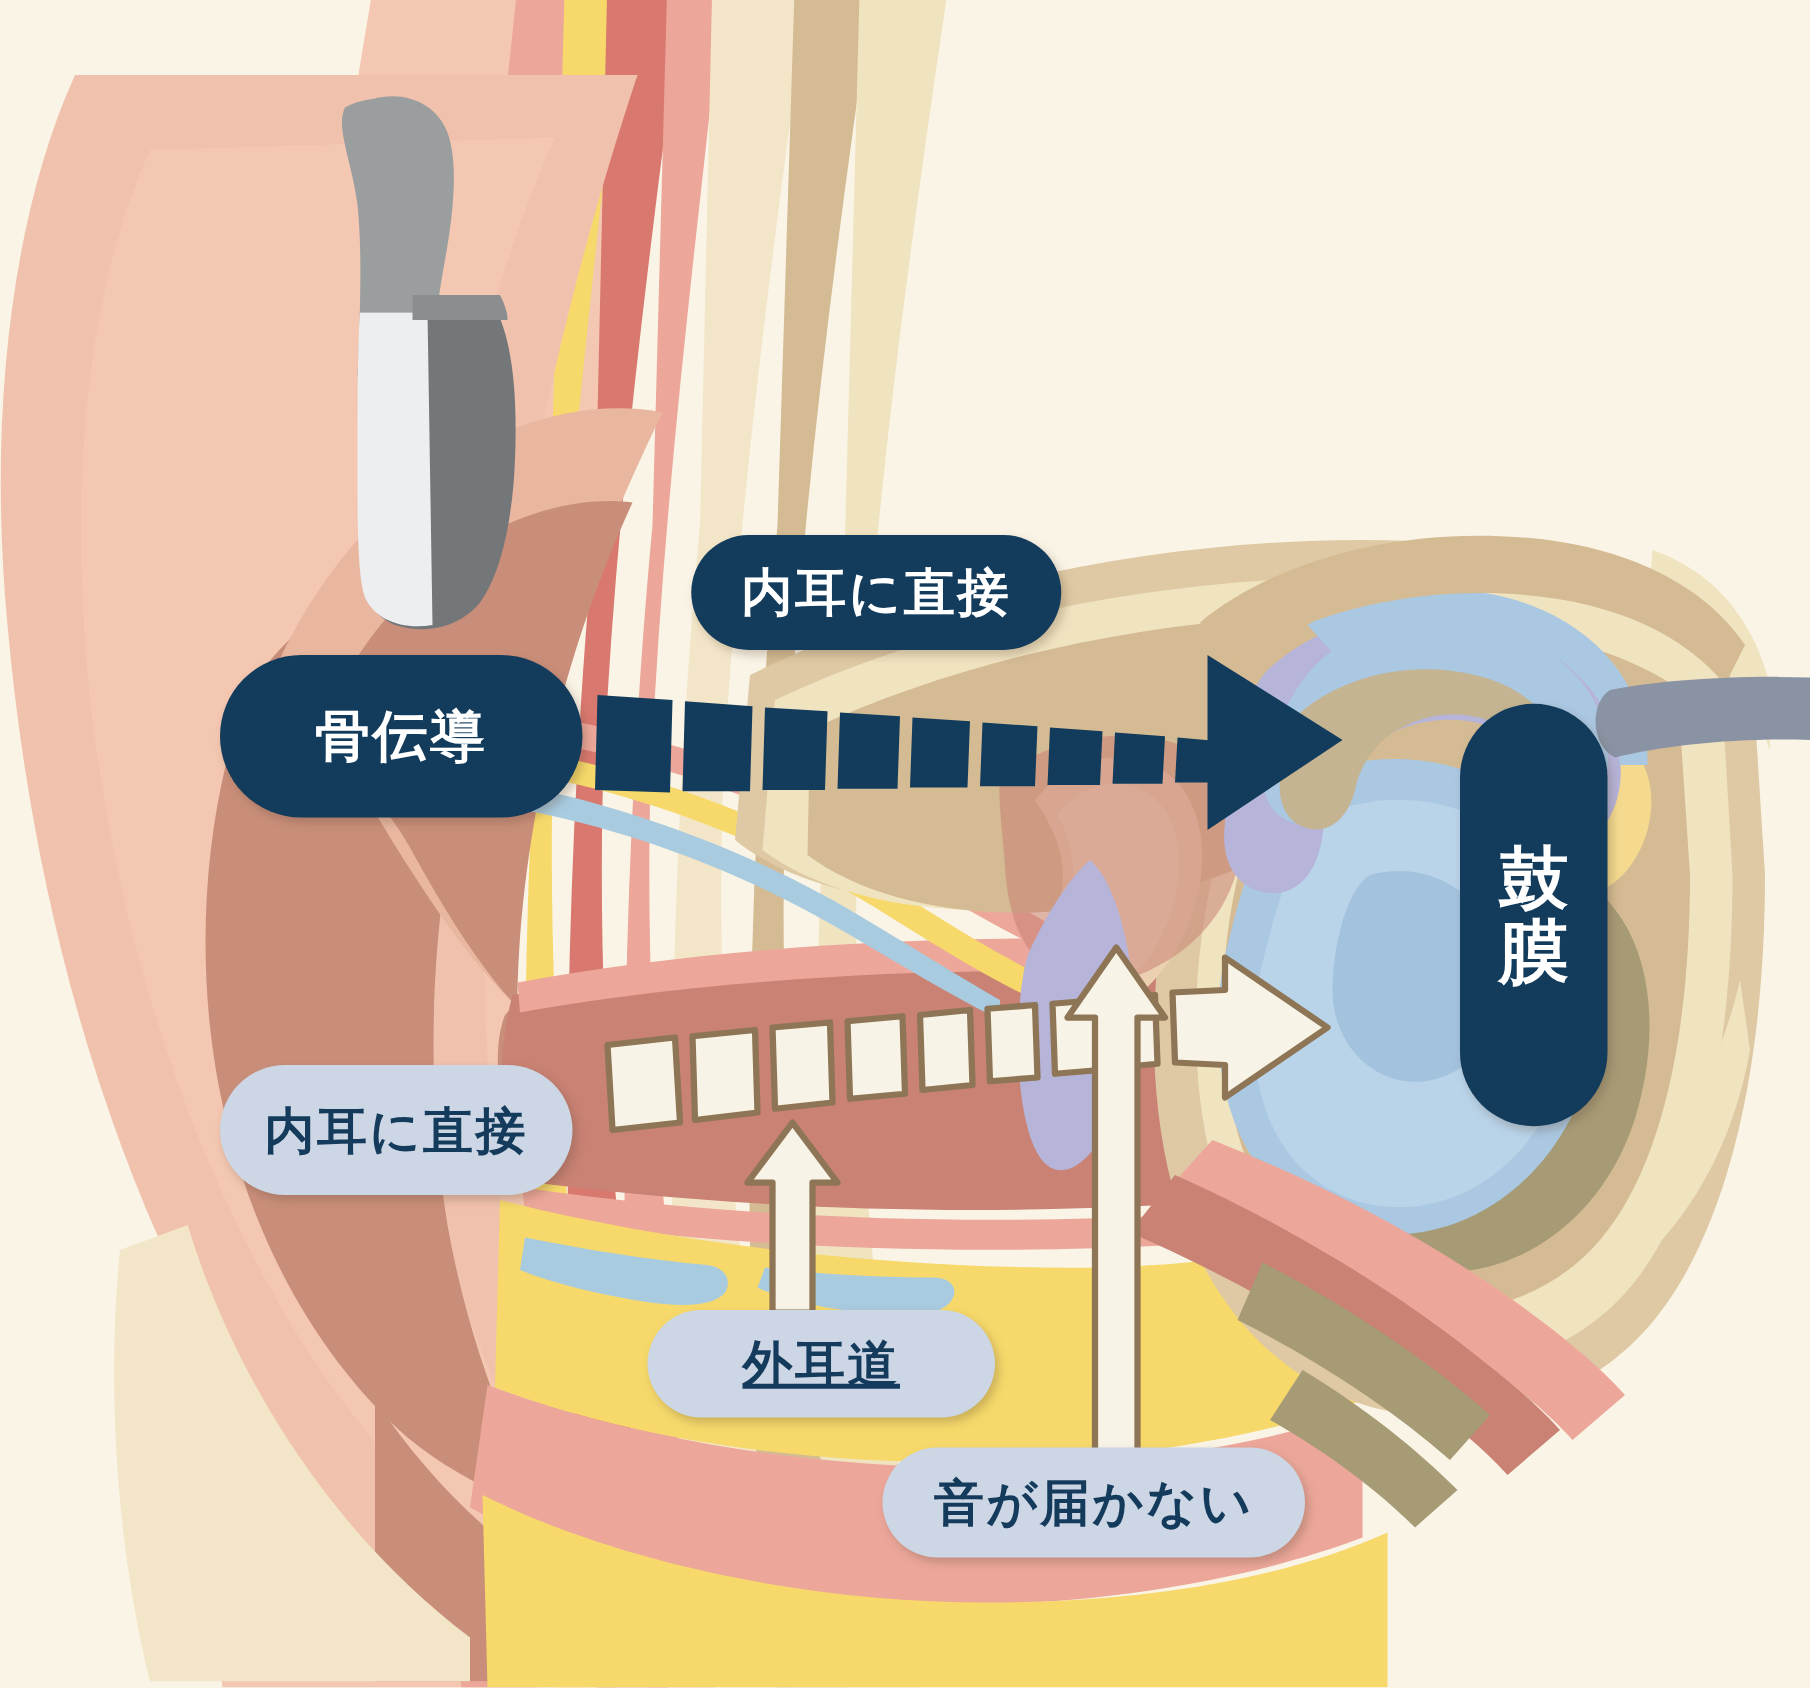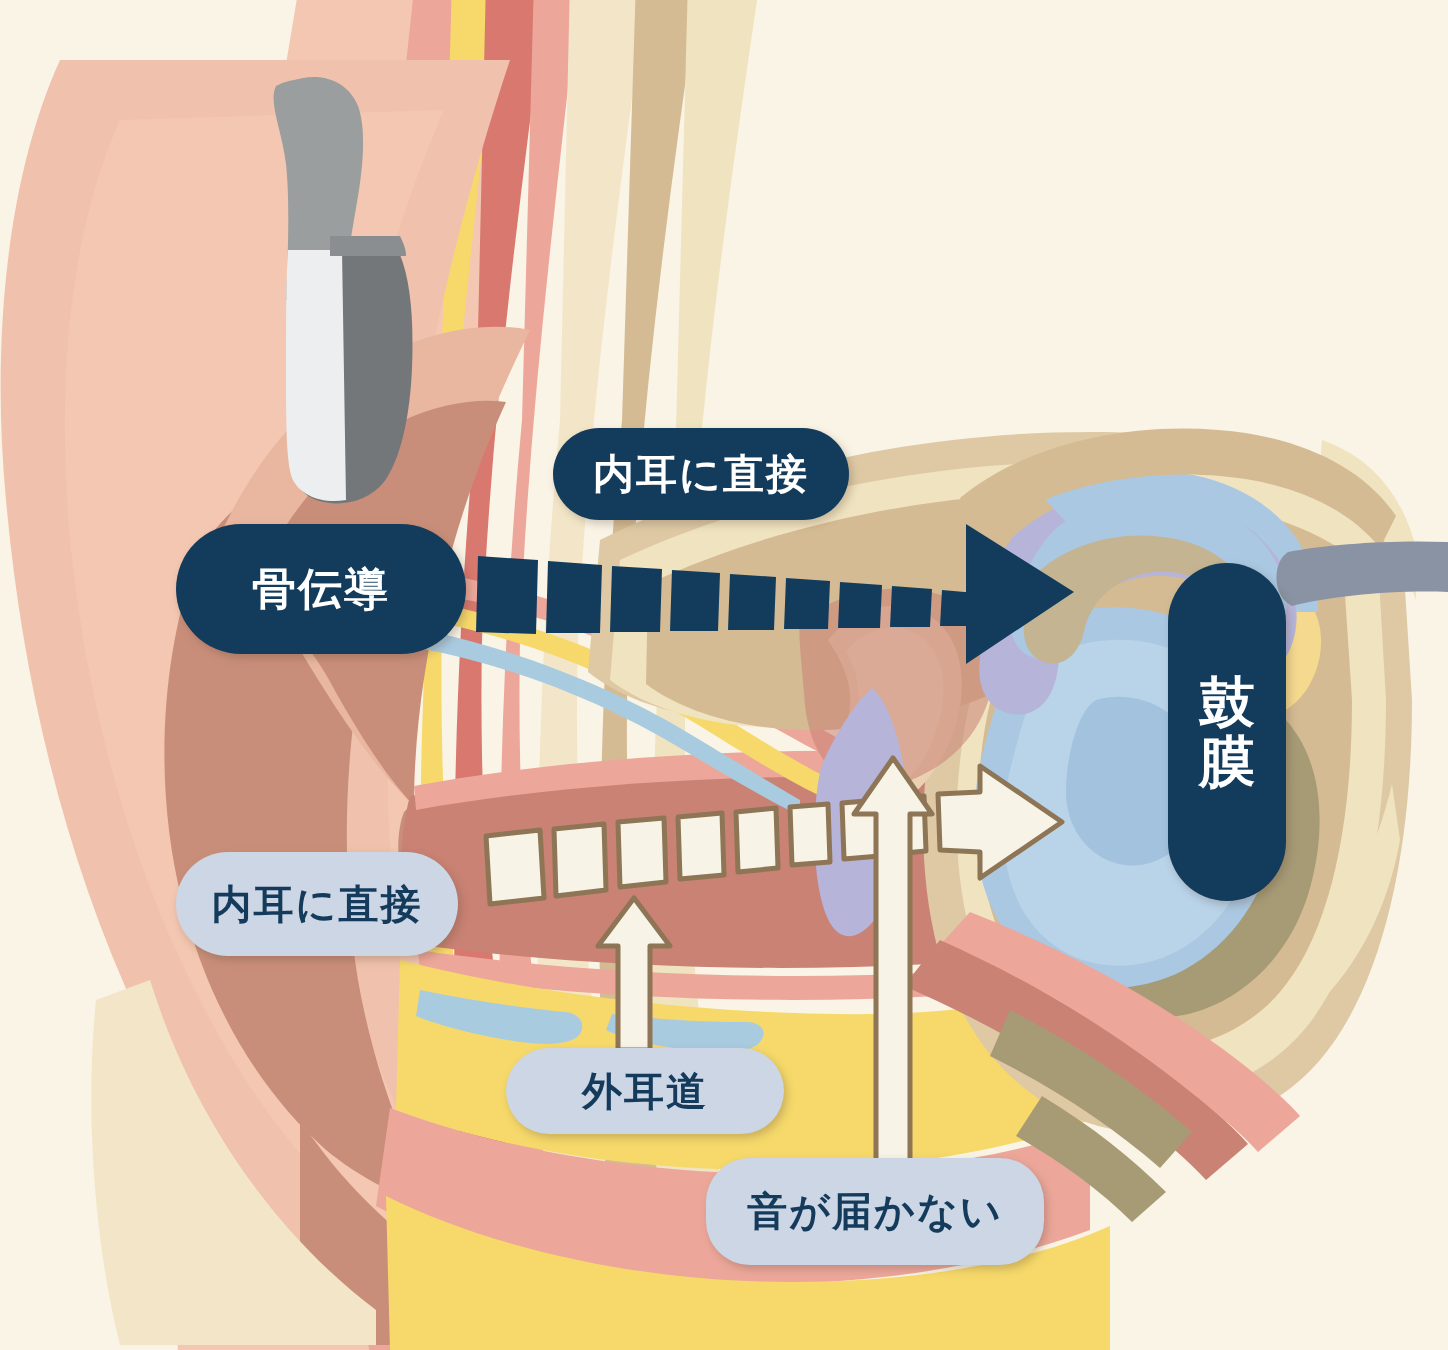--- a/index.html
+++ b/index.html
@@ -21,22 +21,22 @@
     box-sizing:border-box;
     white-space:nowrap;
     filter:drop-shadow(3px 4px 4px rgba(90,70,50,.28));
   }
   .bubble.dark{background:#133c5c;color:#ffffff;}
   .bubble.light{background:#ccd6e4;color:#143b5c;}
 
   .b-bone{left:176px;top:524px;width:290px;height:130px;border-radius:65px;font-size:44px;}
   .b-inner-top{left:553px;top:428px;width:296px;height:92px;border-radius:46px;font-size:41px;}
   .b-inner-low{left:176px;top:852px;width:282px;height:104px;border-radius:52px;font-size:40px;}
-  .b-canal{left:506px;top:1048px;width:278px;height:86px;border-radius:43px;font-size:40px;}
-  .b-nosound{left:706px;top:1158px;width:338px;height:107px;border-radius:44px;font-size:40px;}
+  .b-canal{left:518px;top:1048px;width:278px;height:86px;border-radius:43px;font-size:40px;text-decoration:underline;}
+  .b-nosound{left:706px;top:1158px;width:338px;height:88px;border-radius:44px;font-size:40px;}
 
   .b-eardrum{
     left:1168px;top:563px;width:118px;height:338px;border-radius:59px;
     font-size:56px;line-height:1.06;
     flex-direction:column;letter-spacing:0;
   }
   .b-eardrum span{display:block;}
 </style>
 </head>
 <body>

